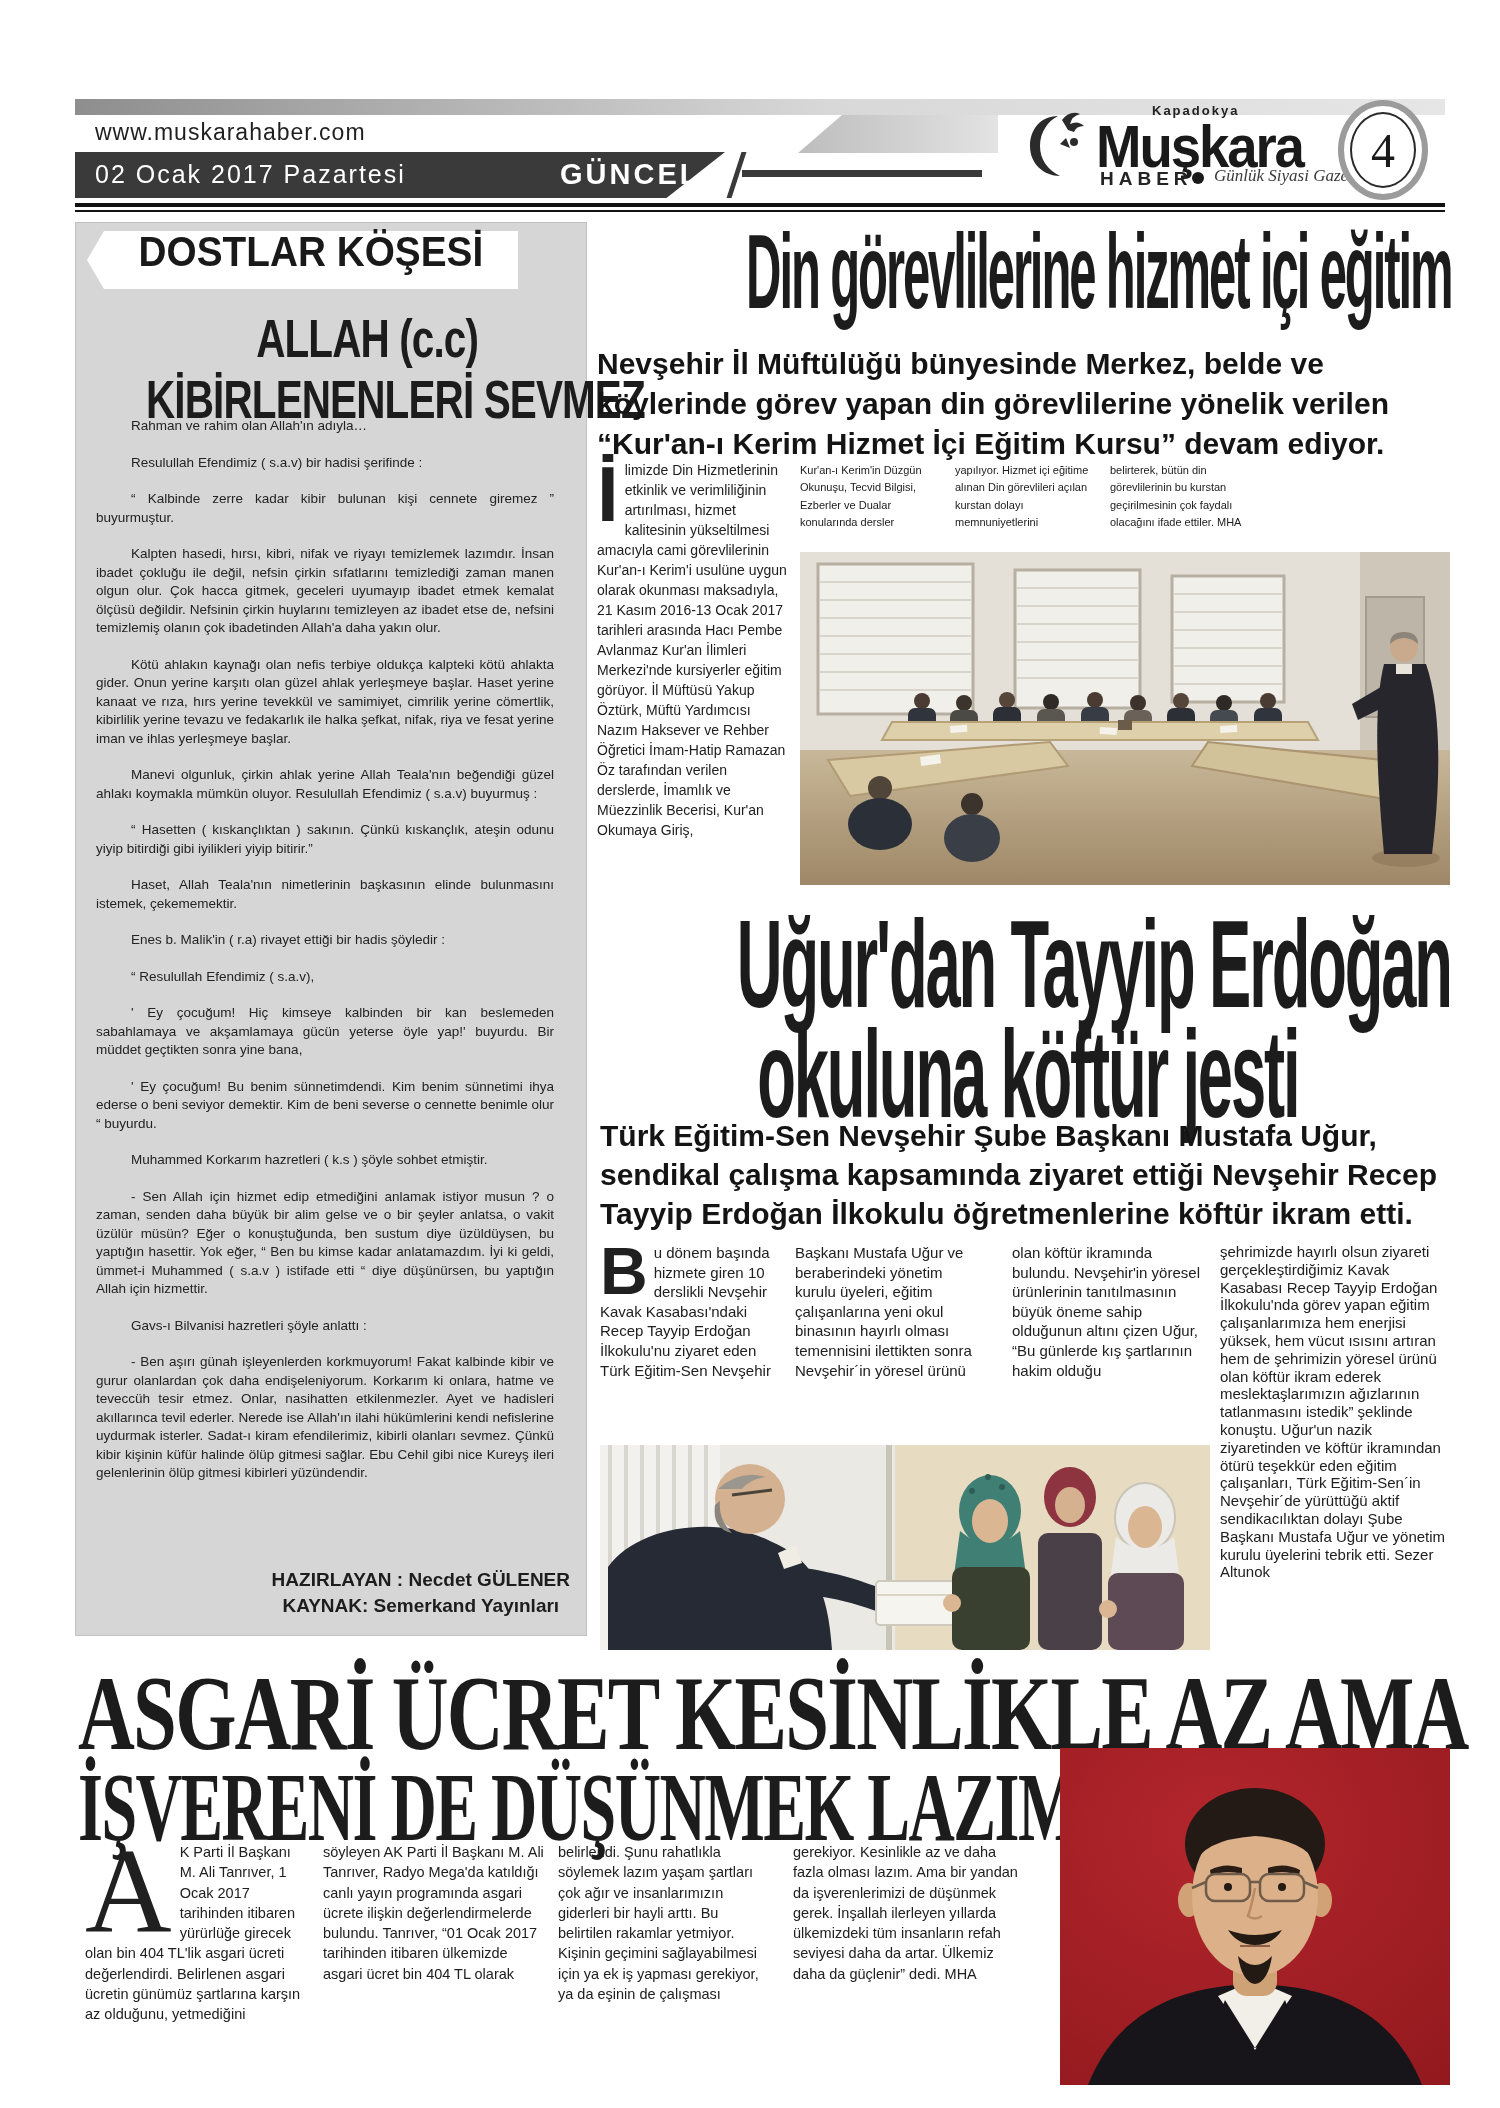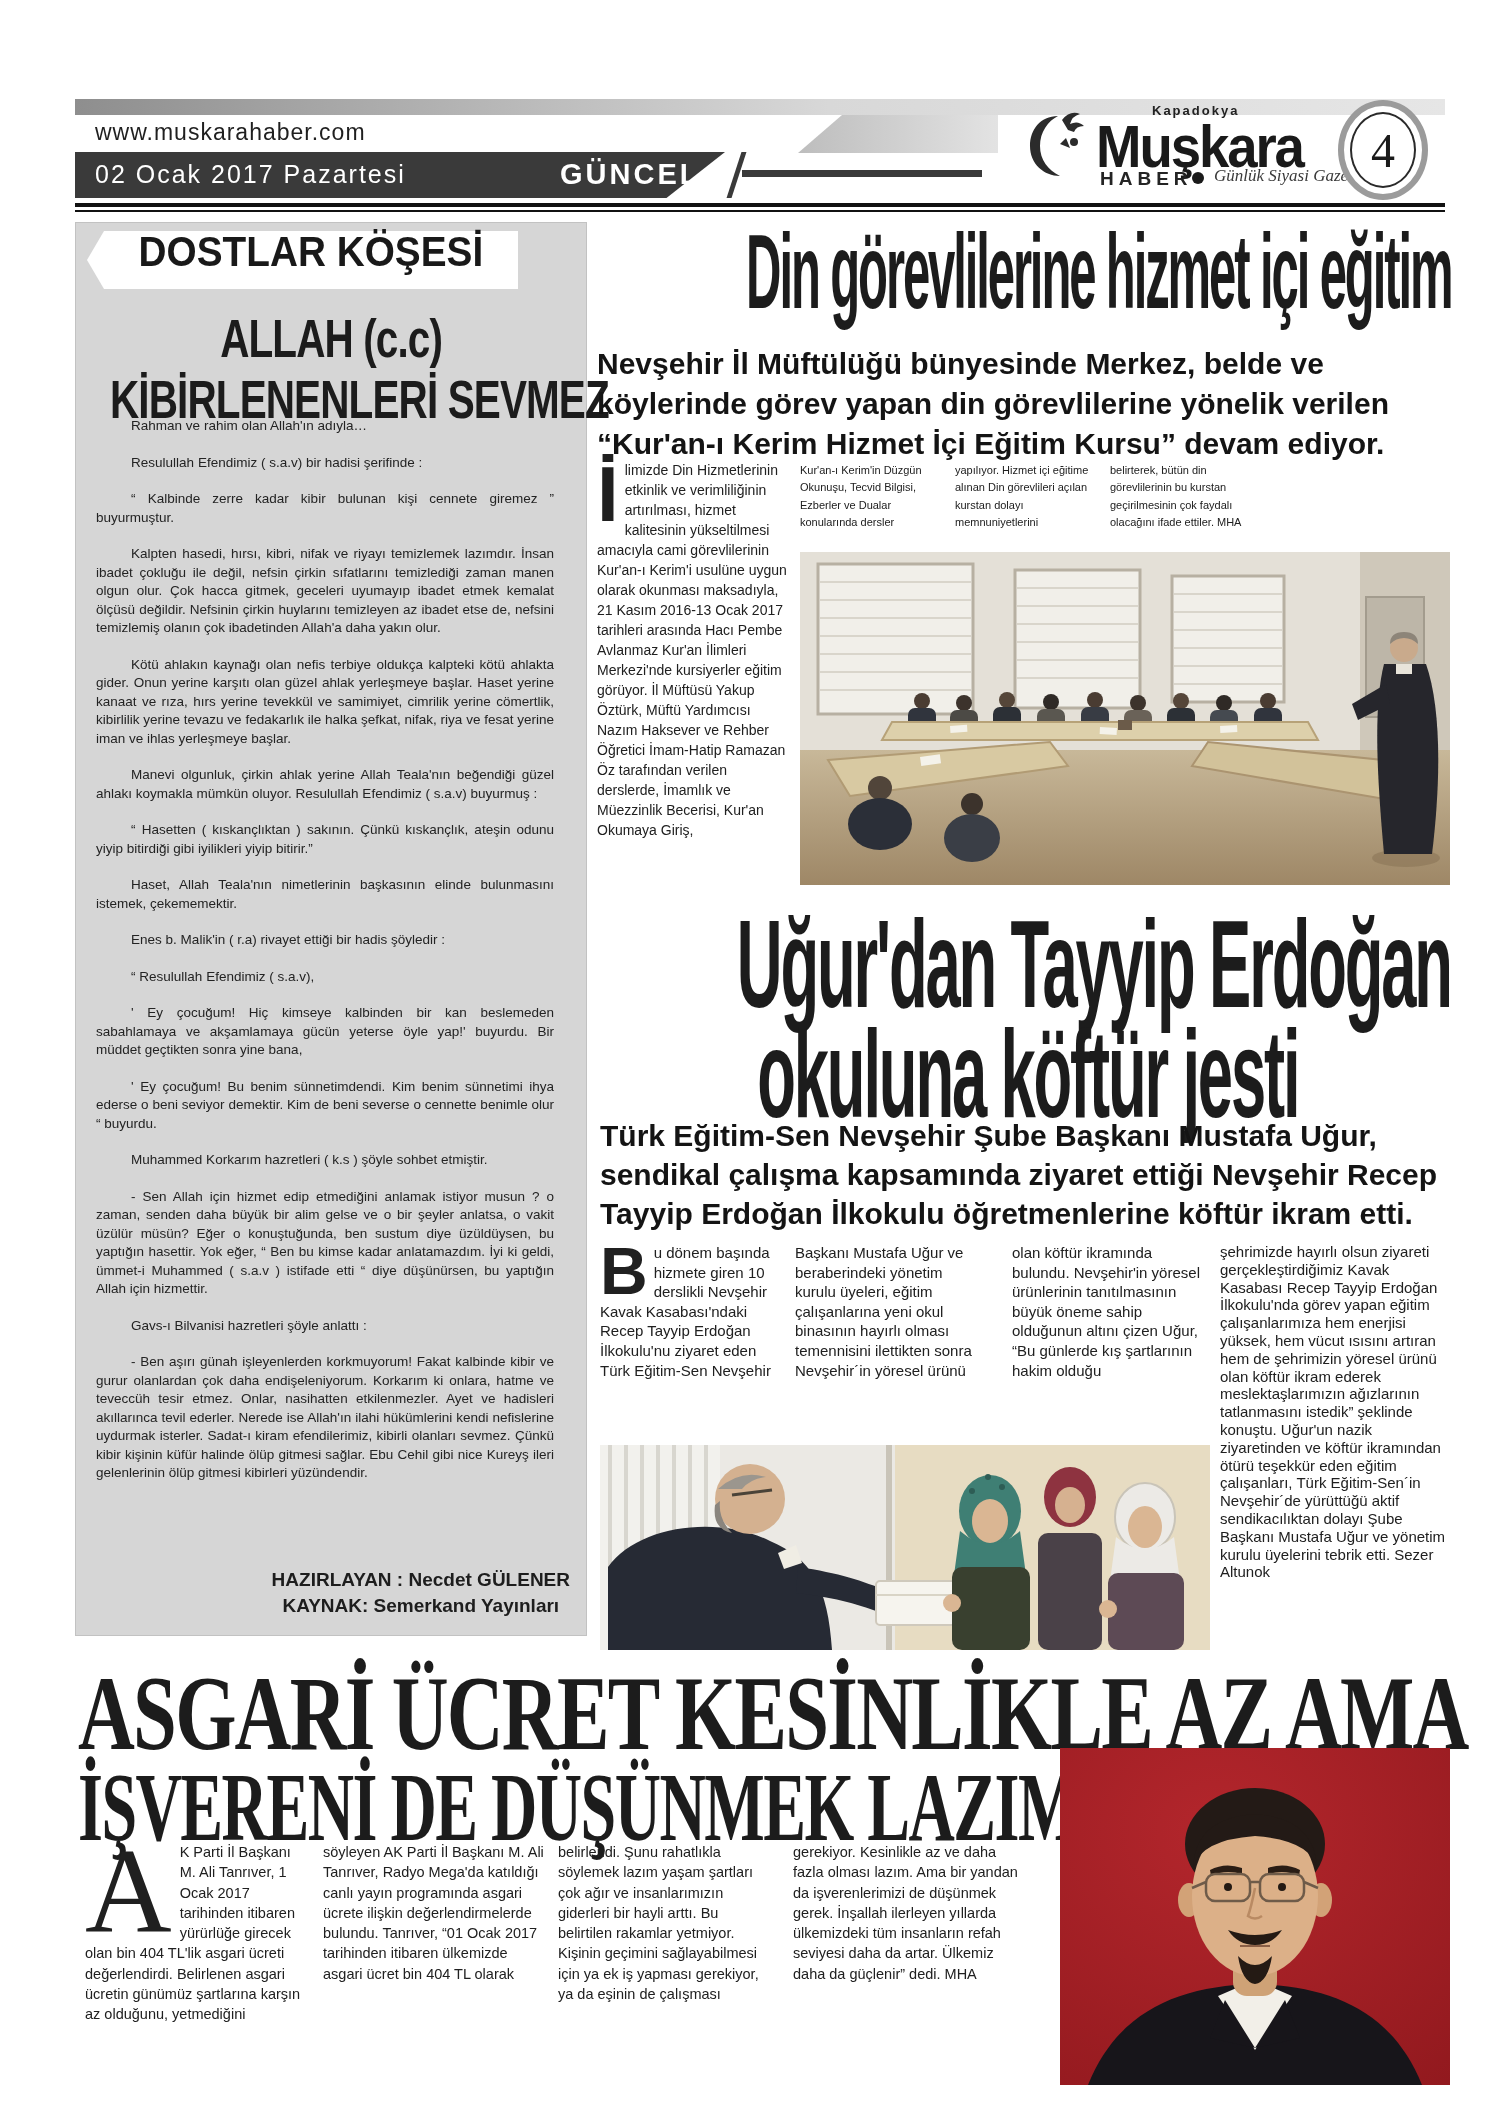--- a/index.html
+++ b/index.html
@@ -40,21 +40,21 @@
 
   
   .dostlar-box{left:75px;top:222px;width:510px;height:1412px;background:#d6d6d6;border:1px solid #c2c2c2;}
   .dostlar-head{position:absolute;left:28px;top:8px;width:414px;height:58px;background:#ffffff;
                 display:flex;justify-content:center;}
   .dostlar-head::before{content:"";position:absolute;left:-17px;top:0;
                 border-top:29px solid transparent;border-bottom:29px solid transparent;
                 border-right:17px solid #ffffff;}
   .dostlar-head span{font-size:38px;font-weight:800;letter-spacing:0;color:#191919;
                 transform:scale(1.02,1.1);}
-  .dostlar-title{position:absolute;left:0;top:86px;width:100%;text-align:center;line-height:50px;}
+  .dostlar-title{position:absolute;left:0;top:86px;width:100%;text-align:center;line-height:50px;padding-left:36px;}
   .dostlar-title span{display:inline-block;font-size:46px;font-weight:800;letter-spacing:-1px;
                 transform:scale(0.88,1.18);transform-origin:center top;white-space:nowrap;}
   .dostlar-text{position:absolute;left:20px;top:194px;width:474px;}
   .dostlar-text p{margin:0 16px 18px 0;font-size:13.5px;line-height:18.5px;text-align:justify;
                 text-indent:2.6em;color:#232323;}
   .dostlar-footer{position:absolute;right:16px;bottom:16px;text-align:center;
                 font-size:19px;font-weight:bold;line-height:26px;color:#1d1d1d;}
 
   
   .hl{white-space:nowrap;font-weight:800;}

